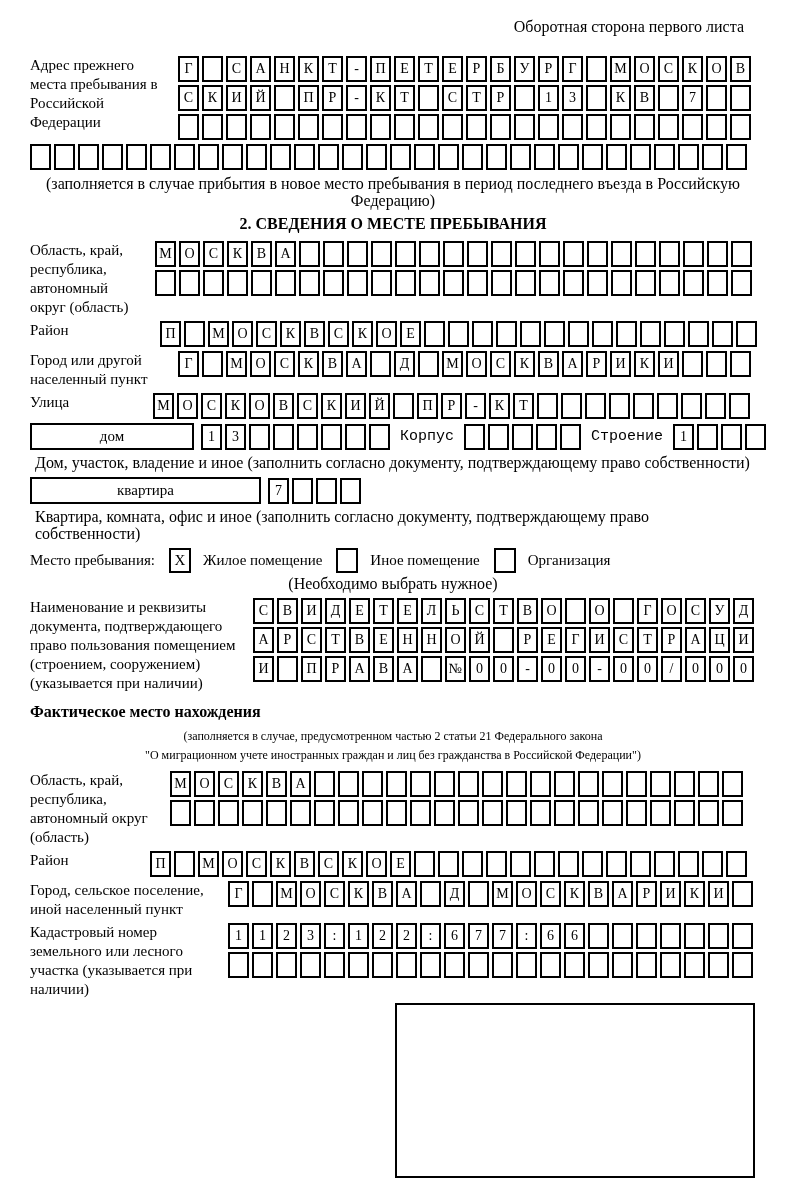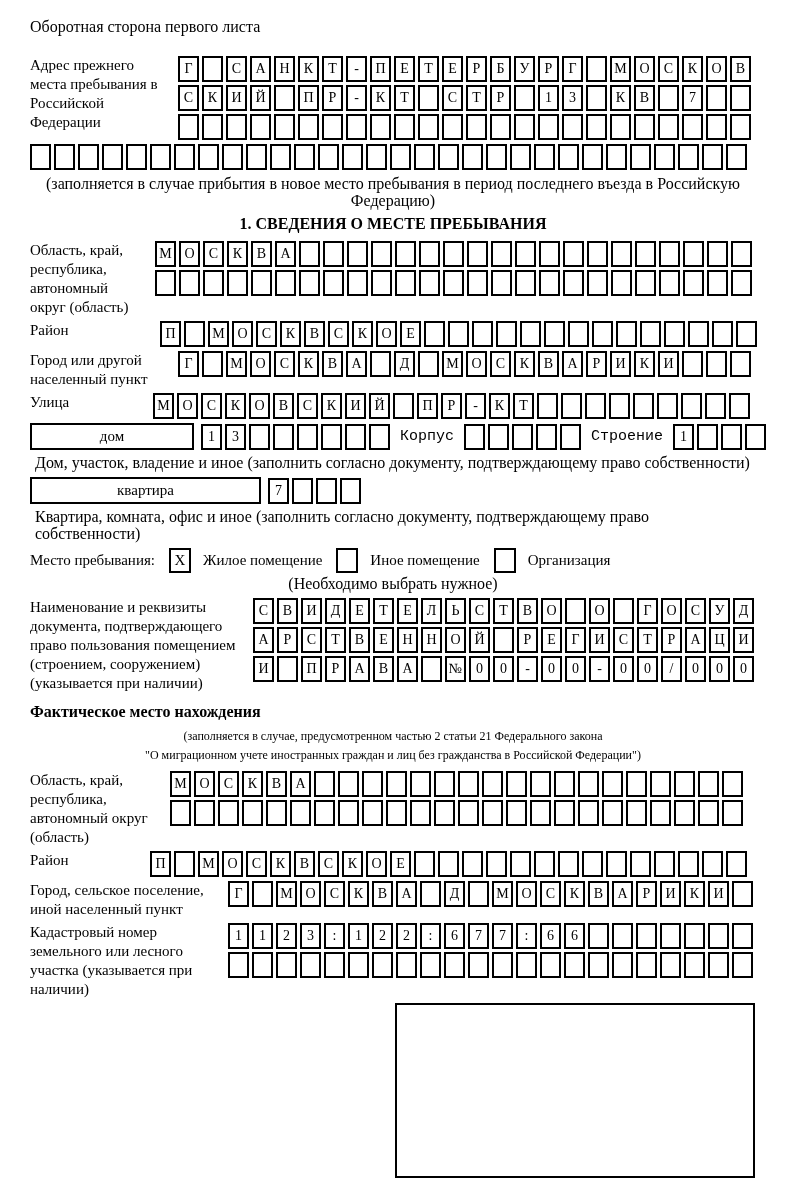--- a/index.html
+++ b/index.html
@@ -3,21 +3,21 @@
 <meta charset="utf-8">
 <style>
   html,body{margin:0;padding:0;background:#fff;}
   .page{
     width:800px;height:1180px;box-sizing:border-box;
     padding:18px 44px 0 30px;
     background:#fff;color:#000;
     font-family:"Liberation Serif", serif;
     overflow:hidden;position:relative;
   }
-  .top-note{font-size:16px;text-align:left;padding-right:12px;margin-bottom:20px;}
+  .top-note{font-size:16px;text-align:right;padding-right:12px;margin-bottom:20px;}
 
   .field{display:flex;align-items:flex-start;margin-bottom:4px;}
   .flabel{font-size:15px;line-height:19px;padding-right:8px;box-sizing:border-box;flex-shrink:0;}
   .w148{width:148px;} .w125{width:125px;} .w130{width:130px;} .w123{width:123px;}
   .w223{width:223px;} .w140{width:140px;} .w120{width:120px;} .w198{width:198px;}
 
   .grid{display:flex;flex-direction:column;gap:3px;}
   .cells{display:flex;gap:3px;flex-wrap:nowrap;}
   .cell{
     width:21px;height:26px;box-sizing:border-box;border:2px solid #000;
@@ -179,21 +179,21 @@
       <div class="cell"></div>
       <div class="cell"></div>
       <div class="cell"></div>
       <div class="cell"></div>
       <div class="cell"></div>
       <div class="cell"></div>
       <div class="cell"></div>
     </div>
   <div class="caption center">(заполняется в случае прибытия в новое место пребывания в период последнего въезда в Российскую Федерацию)</div>
 
-  <div class="h-section">1. СВЕДЕНИЯ О МЕСТЕ ПРЕБЫВАНИЯ</div>
+  <div class="h-section">2. СВЕДЕНИЯ О МЕСТЕ ПРЕБЫВАНИЯ</div>
 
   <div class="field">
     <div class="flabel w125">Область, край, республика, автономный округ (область)</div>
     <div class="grid">
       <div class="cells">
           <div class="cell">М</div>
           <div class="cell">О</div>
           <div class="cell">С</div>
           <div class="cell">К</div>
           <div class="cell">В</div>

